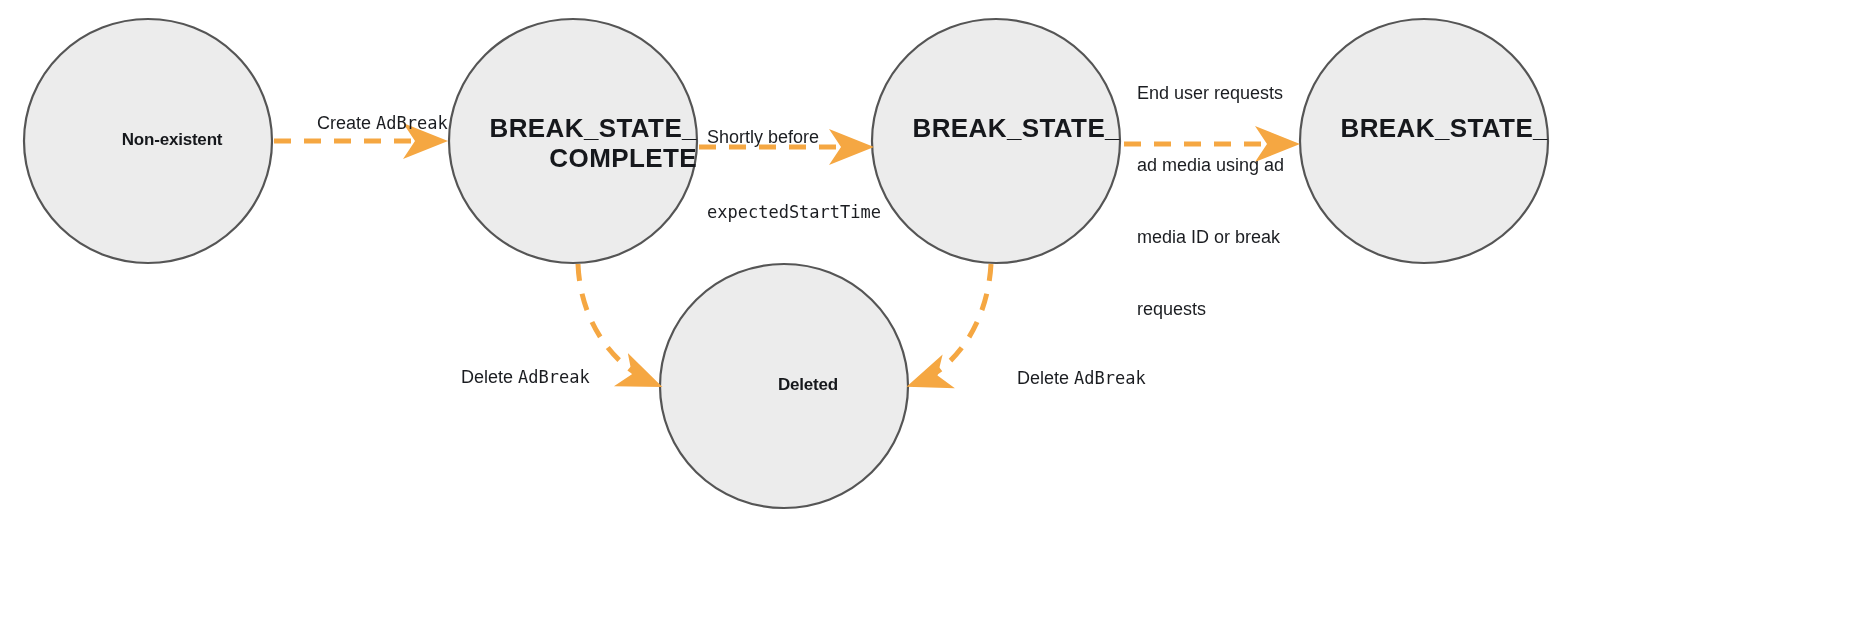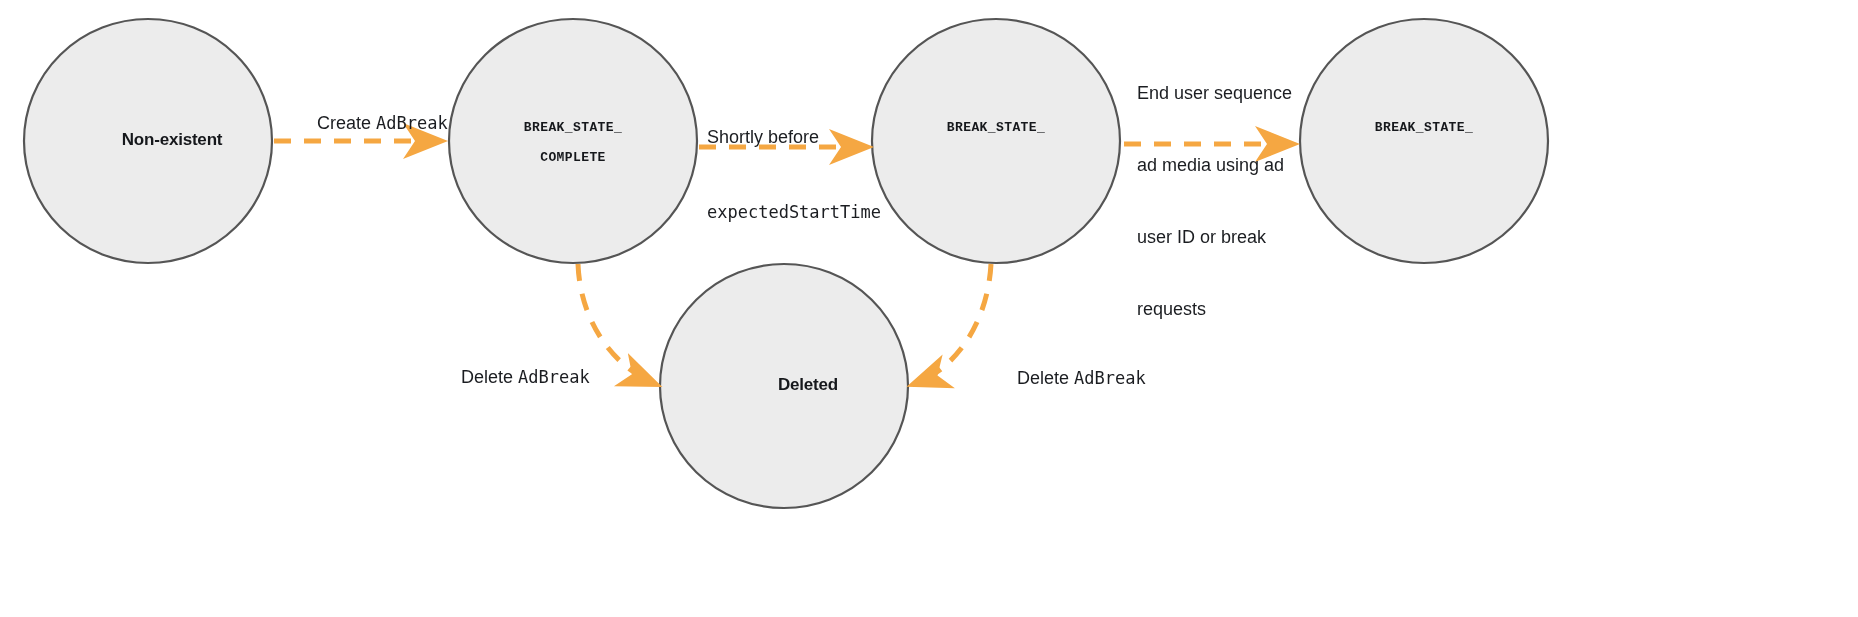--- a/index.html
+++ b/index.html
@@ -35,25 +35,26 @@
     white-space: pre;
   }
   .plain-node {
     font-family: "Liberation Sans", sans-serif;
     font-weight: bold;
     font-size: 17px;
     letter-spacing: -0.2px;
     padding-left: 24px;
   }
   .mono-node {
-    font-family: Liberation Mono, monospace;
+    font-family: Liberation Sans, sans-serif;
     font-weight: bold;
-    font-size: 13px;
+    font-size: 26px;
     line-height: 30px;
     letter-spacing: 0.4px;
+    text-align: right;
   }
   .edge-label {
     position: absolute;
     color: #1b1d21;
     font-size: 18px;
     line-height: 25px;
     white-space: pre;
     pointer-events: none;
   }
   .edge-label .sans {
@@ -125,23 +126,23 @@
   <div class="edge-label" style="left:707px; top:75px;">
     <span class="row sans">Shortly before</span>
     <span class="row mono">expectedStartTime</span>
   </div>
 
   <div class="edge-label" style="left:297px; top:86px;">
     <span class="sans">Create </span><span class="mono">AdBreak</span>
   </div>
 
   <div class="edge-label multiline" style="left:1137px; top:33px;">
-    <span class="row">End user sequence</span>
+    <span class="row">End user requests</span>
     <span class="row">ad media using ad</span>
-    <span class="row">user ID or break</span>
+    <span class="row">media ID or break</span>
     <span class="row">requests</span>
   </div>
 
   <div class="edge-label" style="left:441px; top:340px;">
     <span class="sans">Delete </span><span class="mono">AdBreak</span>
   </div>
 
   <div class="edge-label" style="left:997px; top:341px;">
     <span class="sans">Delete </span><span class="mono">AdBreak</span>
   </div>

